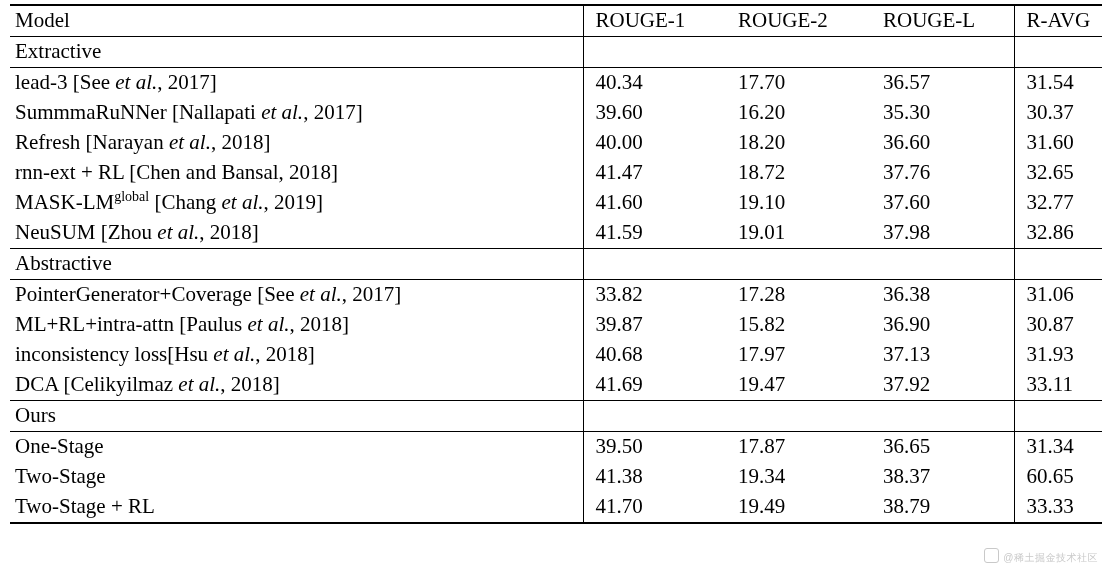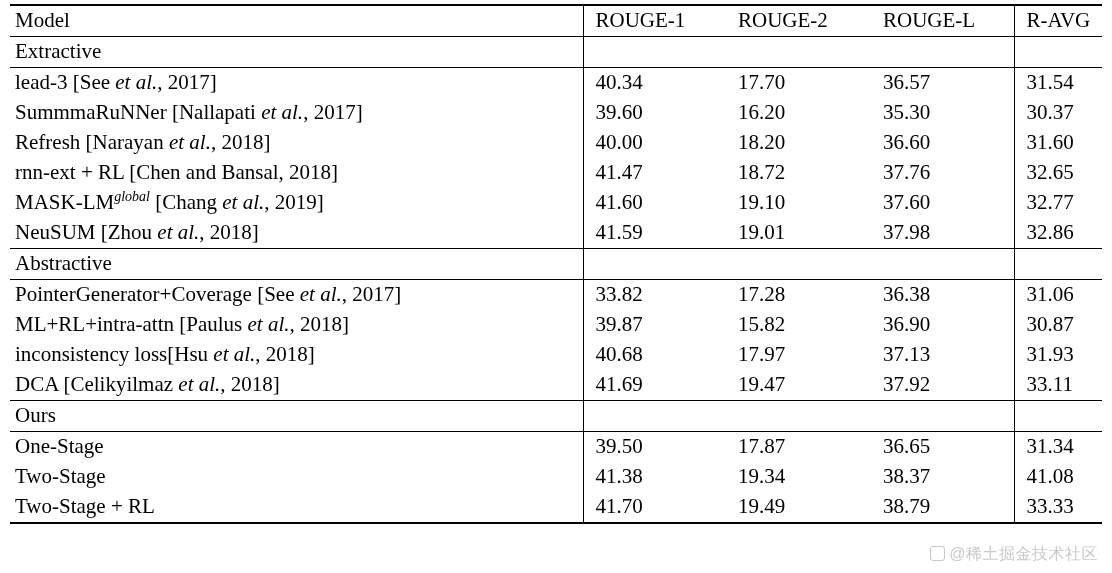--- a/index.html
+++ b/index.html
@@ -47,34 +47,33 @@
   }
   .hr-thin {
     border-top: 1.2px solid #000;
   }
   .hr-bottom-thick {
     border-bottom: 2px solid #000;
   }
 
   .it { font-style: italic; text-align: right; }
   .sup-global {
-    font-style: italic;
     font-size: 14px;
     vertical-align: super;
     line-height: 0;
   }
   .bold { font-weight: bold; }
 
   
   #watermark {
     position: absolute;
     right: 14px;
     bottom: 8px;
     font-family: "Liberation Sans", sans-serif;
-    font-size: 16px;
+    font-size: 10px;
     color: #c9c9c9;
     letter-spacing: 0.5px;
   }
   #watermark .wm-logo {
     display: inline-block;
     width: 13px;
     height: 13px;
     border: 1.5px solid #c9c9c9;
     border-radius: 3px;
     margin-right: 4px;
@@ -217,21 +216,21 @@
       <td class="cell-num hr-thin">17.87</td>
       <td class="cell-num hr-thin">36.65</td>
       <td class="cell-num vline-left hr-thin">31.34</td>
     </tr>
 
     <tr>
       <td class="cell-model">Two-Stage</td>
       <td class="cell-num vline-left">41.38</td>
       <td class="cell-num">19.34</td>
       <td class="cell-num">38.37</td>
-      <td class="cell-num vline-left">41.08</td>
+      <td class="cell-num vline-left">60.65</td>
     </tr>
 
     <tr>
       <td class="cell-model hr-bottom-thick">Two-Stage + RL</td>
       <td class="cell-num vline-left bold hr-bottom-thick">41.70</td>
       <td class="cell-num bold hr-bottom-thick">19.49</td>
       <td class="cell-num bold hr-bottom-thick">38.79</td>
       <td class="cell-num vline-left bold hr-bottom-thick">33.33</td>
     </tr>
   </tbody>

